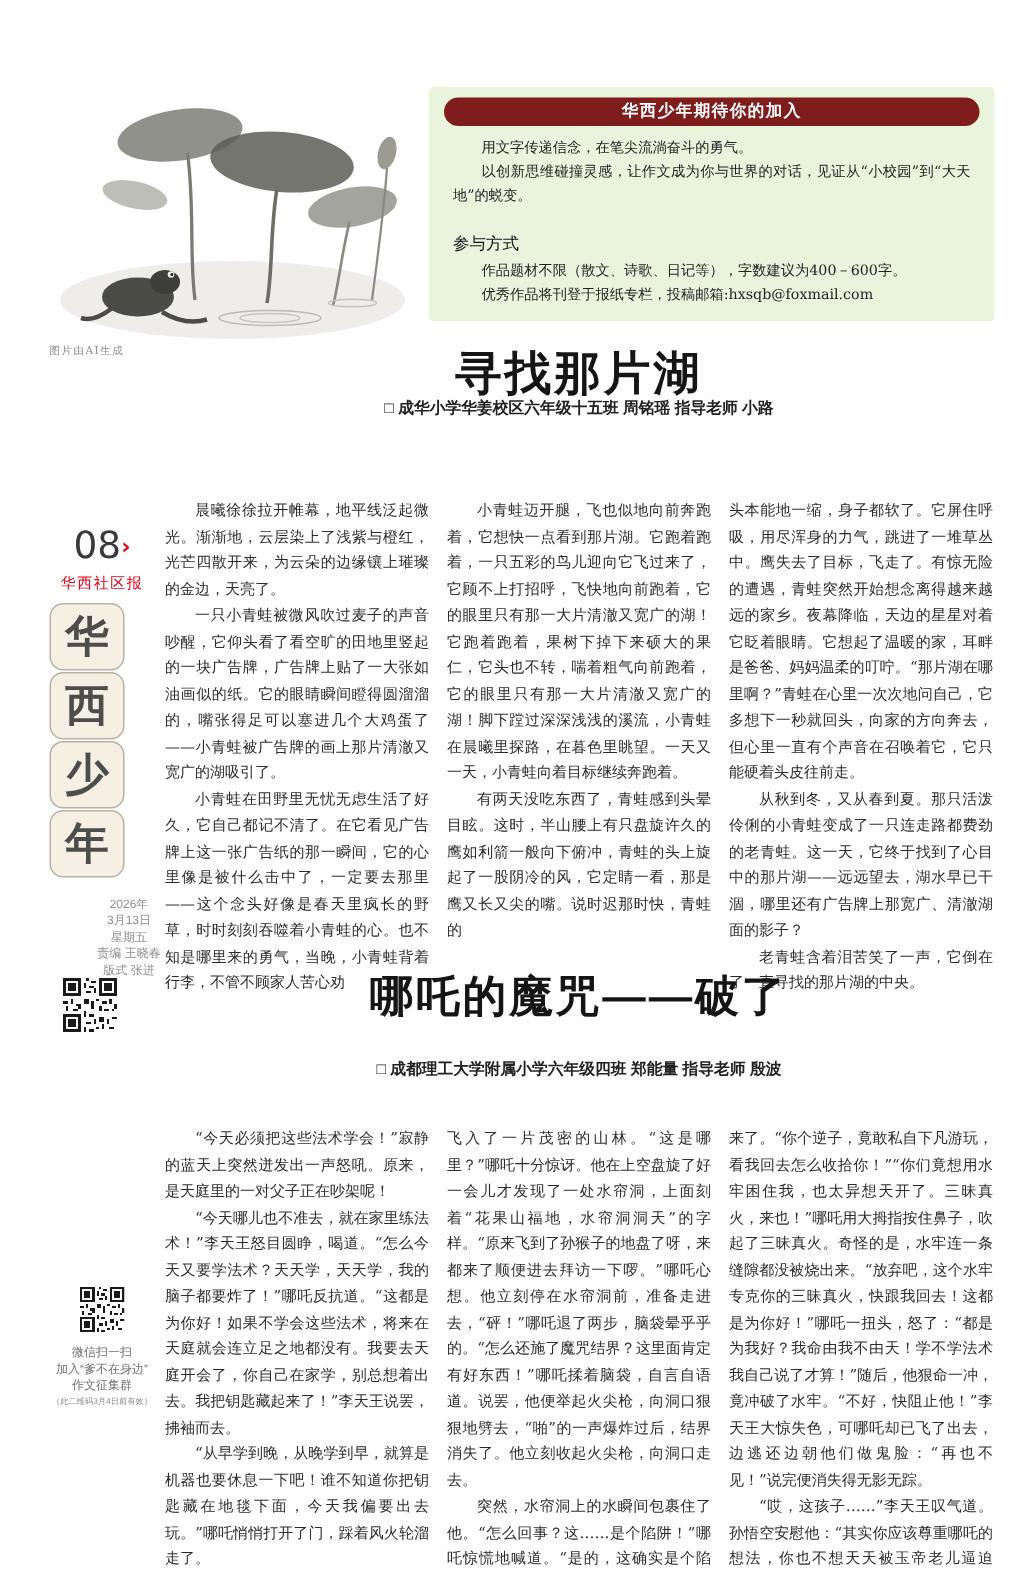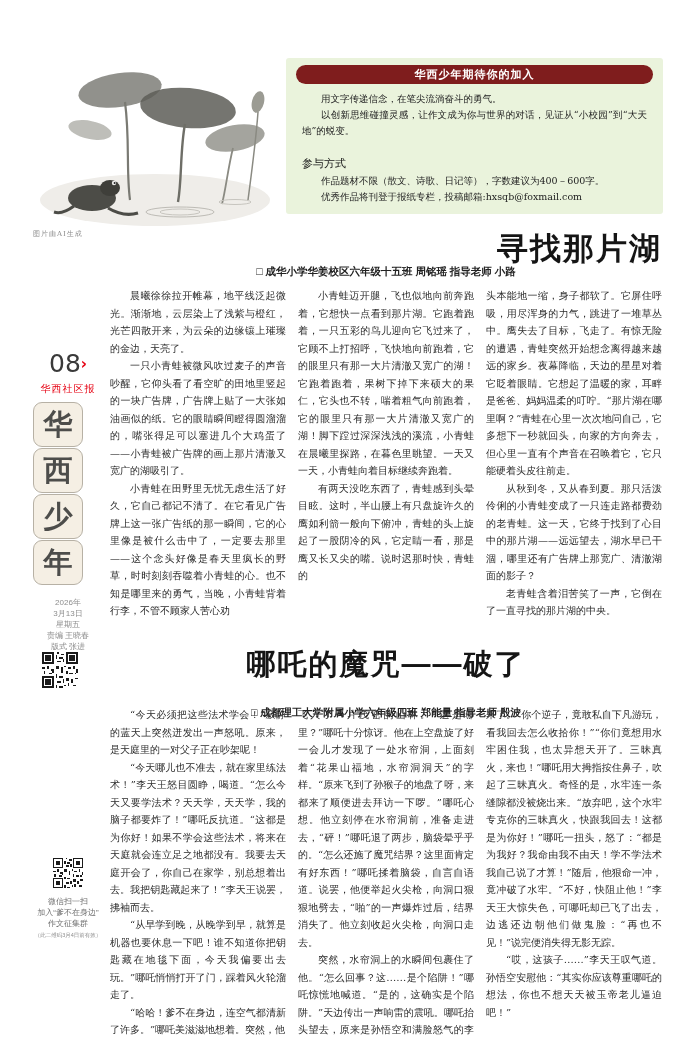--- a/index.html
+++ b/index.html
@@ -25,39 +25,39 @@
   
   .page-num{position:absolute;left:30px;top:349px;width:76px;text-align:center;
     font-size:25px;color:#3a3a3a;font-family:"DejaVu Sans",sans-serif;}
   .page-num .arrow{color:#e60012;font-size:15px;font-weight:bold;vertical-align:3px;}
   .paper-name{position:absolute;left:30px;top:382px;width:76px;text-align:center;
     color:#e60012;font-weight:normal;font-size:10px;letter-spacing:1px;}
   .tiles{position:absolute;left:33px;top:402px;width:50px;}
   .tile{height:43px;background:#f5efe4;border:1px solid #b7b1a5;border-radius:9px;
     margin-bottom:1px;display:flex;align-items:center;justify-content:center;
     font-size:29px;font-weight:bold;color:#4d4d4b;}
-  .date-block{position:absolute;left:30px;top:597px;width:76px;text-align:center;
+  .date-block{position:absolute;left:48px;top:597px;width:76px;text-align:center;
     font-size:8px;color:#8d8d8d;line-height:11px;}
   .qr1{position:absolute;left:42px;top:652px;width:36px;height:36px;}
   .wechat{position:absolute;left:30px;top:858px;width:76px;text-align:center;color:#6e6e6e;}
   .wechat .qr2{width:30px;height:30px;margin:0 auto 4px;}
   .wechat .wl{font-size:8px;line-height:11px;}
   .wechat .wnote{font-size:5.5px;line-height:8px;color:#8d8d8d;margin-top:2px;}
 
   
   .a-title{position:absolute;left:110px;width:552px;text-align:center;
     font-weight:bold;color:#151515;letter-spacing:2px;}
   .a-byline{position:absolute;left:110px;width:552px;text-align:center;
     font-size:10.5px;font-weight:bold;color:#222;}
-  .cols{position:absolute;left:110px;width:552px;display:flex;gap:12px;}
+  .cols{position:absolute;left:110px;width:552px;display:flex;gap:12px;margin-top:45px;}
   .col{flex:1;overflow:hidden;font-size:10px;line-height:17.5px;color:#2b2b2b;}
   .col p{margin:0;text-indent:2em;text-align:justify;}
   .col p.flush{text-indent:0;}
 
-  #a1-title{top:228px;font-size:31px;text-align:right;}
+  #a1-title{top:228px;font-size:31px;}
   #a1-byline{top:265px;}
   #a1-cols{top:287px;height:352px;}
   #a2-title{top:645px;font-size:29px;}
   #a2-byline{top:706px;}
   #a2-cols{top:706px;height:332px;}
 </style>
 </head>
 <body>
 
 <div id="page">

